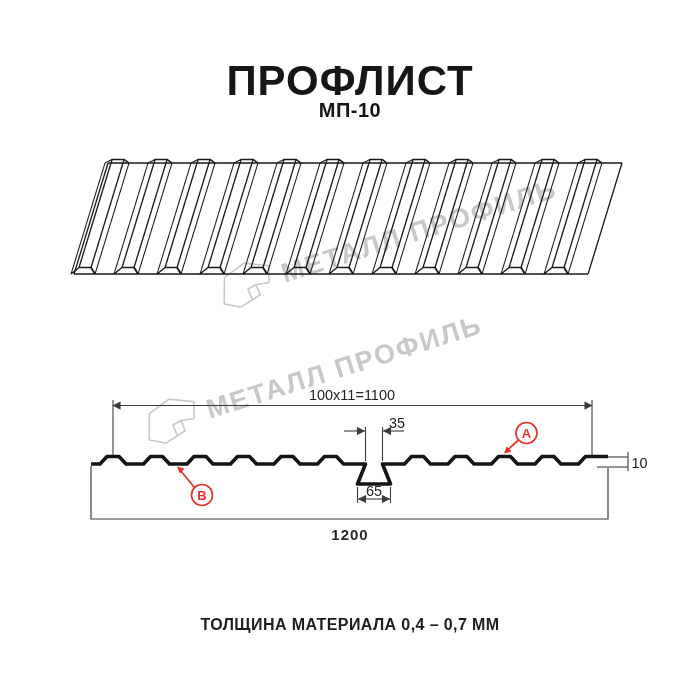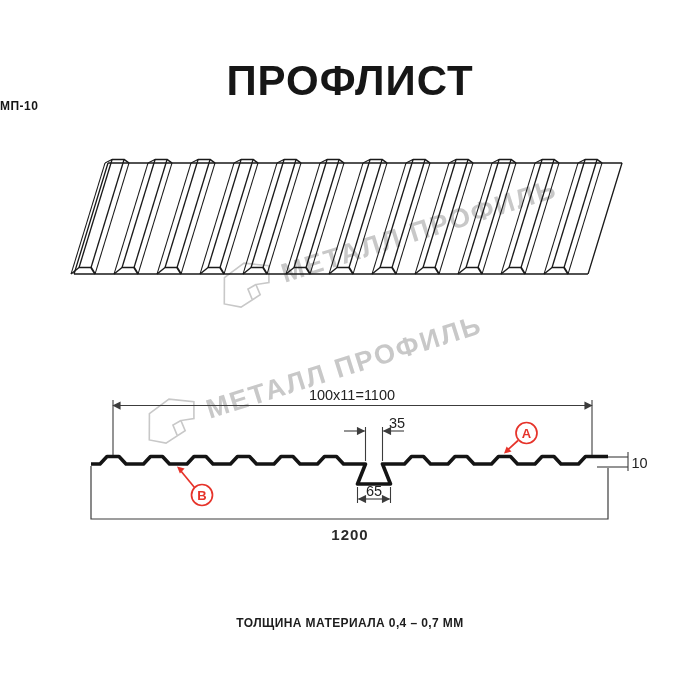--- a/index.html
+++ b/index.html
@@ -5,26 +5,26 @@
   html,body{margin:0;padding:0;}
   body{
     width:700px;height:700px;background:#ffffff;position:relative;overflow:hidden;
     font-family:"Liberation Sans",sans-serif;color:#151515;
   }
   .page-title{
     position:absolute;top:57px;left:0;width:700px;text-align:center;
     font-size:42px;font-weight:800;letter-spacing:1px;color:#161616;
   }
   .page-subtitle{
-    position:absolute;top:99px;left:0;width:700px;text-align:left;
-    font-size:12px;font-weight:700;letter-spacing:.5px;color:#161616;
+    position:absolute;top:99px;left:0;width:700px;text-align:center;
+    font-size:20px;font-weight:700;letter-spacing:.5px;color:#161616;
   }
   .page-caption{
     position:absolute;top:616px;left:0;width:700px;text-align:center;
-    font-size:12px;font-weight:600;letter-spacing:.4px;color:#1d1d1d;
+    font-size:16px;font-weight:600;letter-spacing:.4px;color:#1d1d1d;
   }
   svg{position:absolute;left:0;top:0;}
   svg text{font-family:"Liberation Sans",sans-serif;fill:#222222;}
   .dim-text{font-size:14.5px;}
   .dim-text-bold{font-size:15px;font-weight:600;letter-spacing:1px;fill:#2a2a2a;}
   .wm{stroke:var(--wm,#c8c8c8);}
   .wm-text{fill:var(--wm,#c8c8c8);font-size:27px;font-weight:700;letter-spacing:2px;stroke:none;}
   .red{stroke:var(--red,#e6332a);}
   .red-text{fill:var(--red,#e6332a);font-size:13px;font-weight:700;stroke:none;}
 </style>

